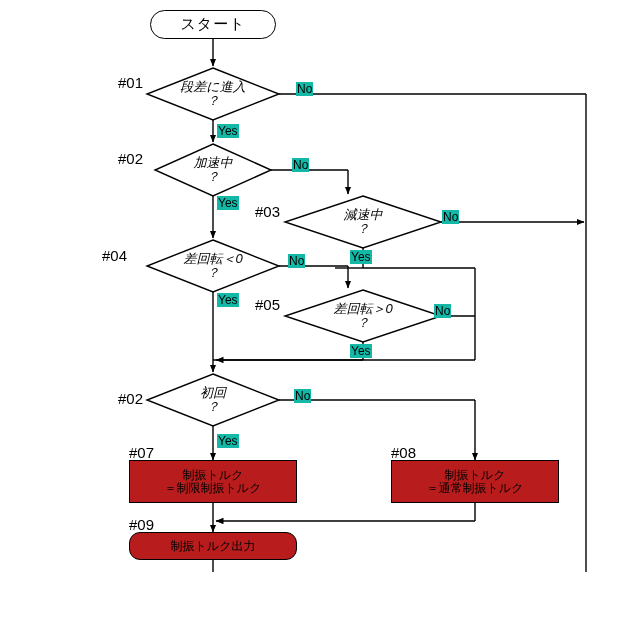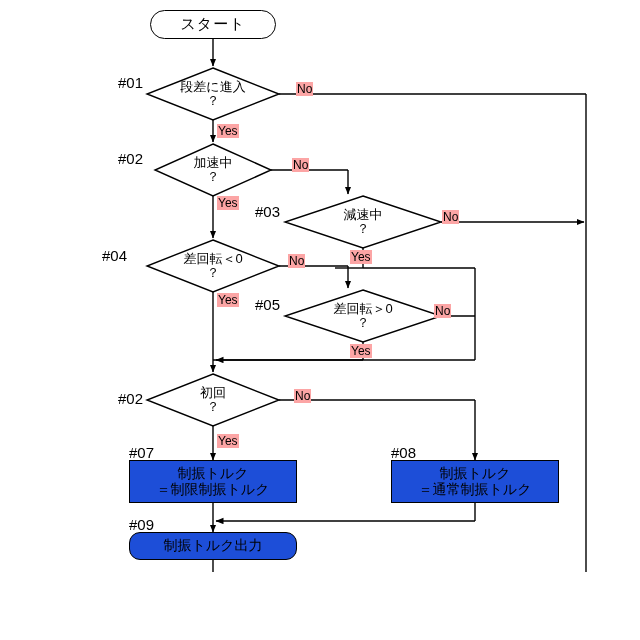--- a/index.html
+++ b/index.html
@@ -39,50 +39,51 @@
   }
   .terminator {
     border: 1.6px solid #000;
     border-radius: 999px;
     background: #fff;
     font-size: 15px;
     letter-spacing: 1px;
   }
   .process {
     border: 1.6px solid #000;
-    background: #1d4ed8;
-    font-size: 14px;
+    background: #b91c1c;
+    font-size: 12px;
   }
   .decision-wrap {
     position: absolute;
     display: flex;
     align-items: center;
     justify-content: center;
   }
   .decision-label {
     position: relative;
     z-index: 2;
     text-align: center;
     font-size: 13px;
     line-height: 1.05;
     color: #000;
     white-space: pre;
+    font-style: italic;
   }
   .tag {
     position: absolute;
     font-size: 15px;
     color: #000;
     white-space: nowrap;
   }
   .edge-label {
     position: absolute;
     font-size: 12px;
     color: #000;
     white-space: nowrap;
-    background: #fca5a5;
+    background: #14b8a6;
     padding: 0 1px;
   }
 </style>
 </head>
 <body>
 
 <div id="canvas">
 
   <svg class="lines" viewBox="0 0 640 640" xmlns="http://www.w3.org/2000/svg">
     <defs>

